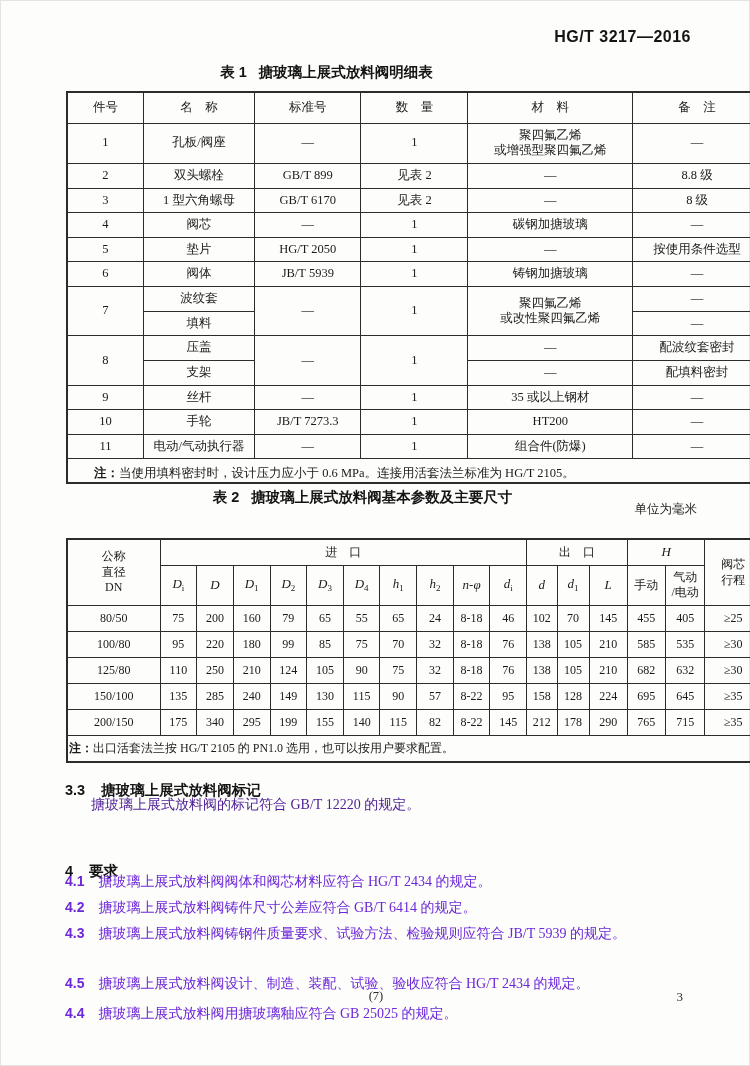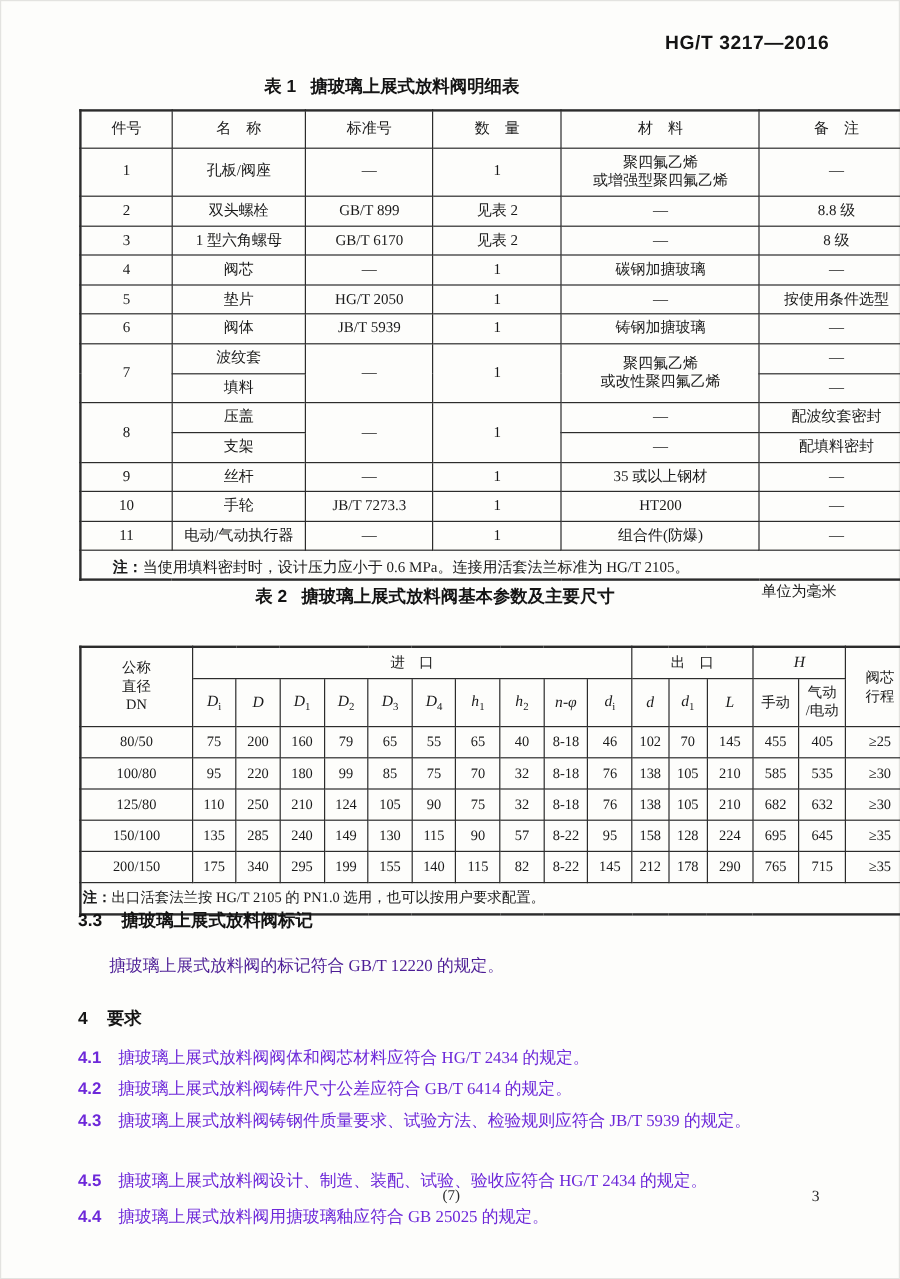--- a/index.html
+++ b/index.html
@@ -19,21 +19,21 @@
   }
   .caption{
     position:absolute;left:0;width:651px;text-align:center;
     font-family:"Liberation Sans","DejaVu Sans",sans-serif;
     font-weight:bold;font-size:14.5px;color:#141414;
   }
   .caption .cap-label{margin-right:12px;}
   #t1-caption{top:62px;}
   #t2-caption{top:487px;padding-left:36px;}
   .unit-note{
-    position:absolute;top:484px;right:52px;font-size:12.5px;color:#1e1e1e;
+    position:absolute;top:500px;right:52px;font-size:12.5px;color:#1e1e1e;
   }
   table.std{
     position:absolute;left:65px;width:697px;
     border-collapse:collapse;table-layout:fixed;
     font-size:12.5px;color:#1a1a1a;
     border:2px solid #2c2c2c;
   }
   #table1{top:90px;}
   #table2{top:537px;font-size:12px;}
   table.std th, table.std td{
@@ -52,21 +52,21 @@
     text-align:left;padding:7px 6px 0 26px;white-space:normal;
   }
   table.std i{
     font-style:italic;font-family:"Liberation Serif","DejaVu Serif",serif;
     font-size:13px;
   }
   table.std sub{font-size:9px;font-style:normal;}
   .heading{
     position:absolute;left:64px;
     font-family:"Liberation Sans","DejaVu Sans",sans-serif;
-    font-weight:bold;font-size:14.5px;color:#141414;
+    font-weight:bold;font-size:14.5px;color:#141414;margin-top:23px;
   }
   .heading .h-num{margin-right:16px;}
   #sec-33{top:757px;}
   #sec-4{top:838px;}
   .body-para{
     position:absolute;left:90px;font-size:14px;color:#4c1d95;
   }
   #para-33{top:795px;}
   .req-item{
     position:absolute;left:64px;width:640px;font-size:14px;color:#6d28d9;
@@ -279,21 +279,21 @@
         </tr>
         <tr>
           <td>80/50</td>
           <td>75</td>
           <td>200</td>
           <td>160</td>
           <td>79</td>
           <td>65</td>
           <td>55</td>
           <td>65</td>
-          <td>40</td>
+          <td>24</td>
           <td>8-18</td>
           <td>46</td>
           <td>102</td>
           <td>70</td>
           <td>145</td>
           <td>455</td>
           <td>405</td>
           <td>≥25</td>
         </tr>
         <tr>

